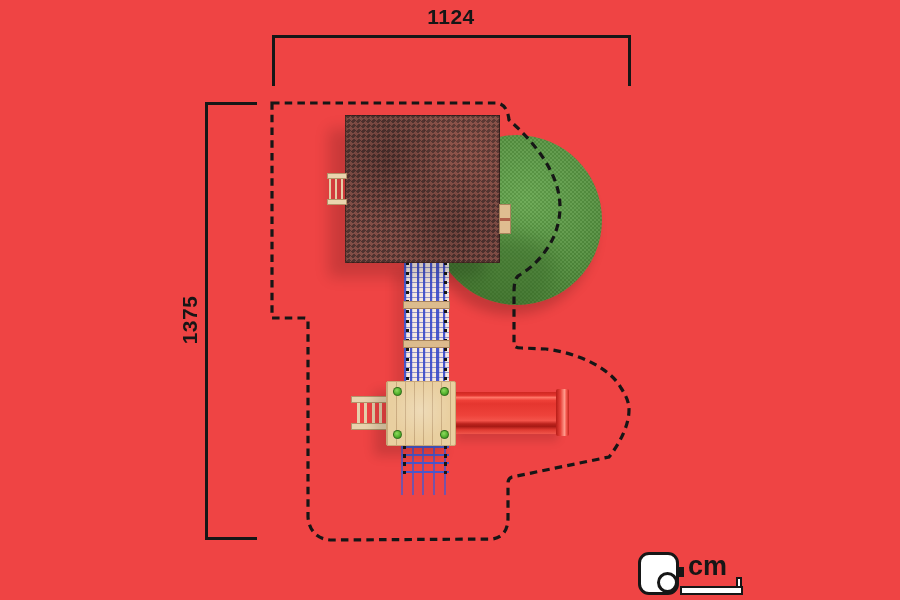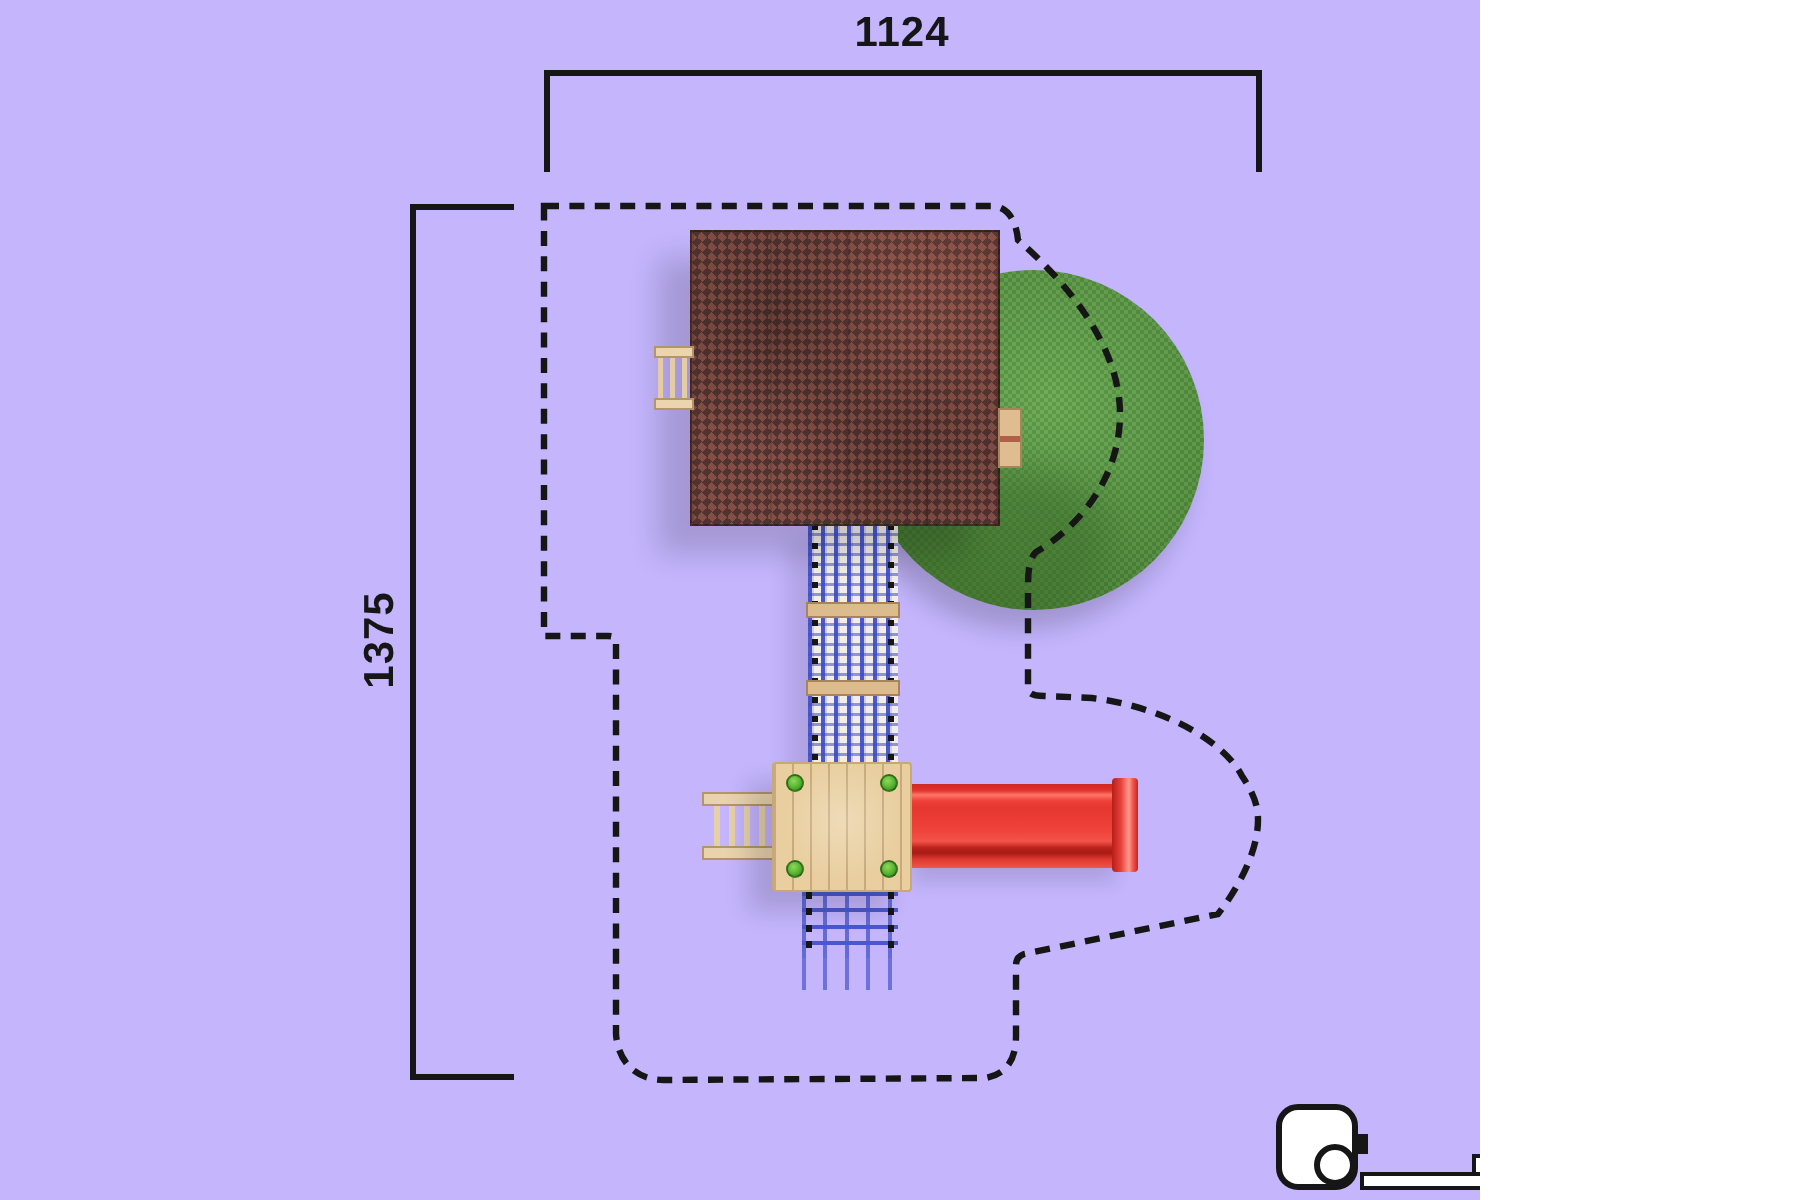--- a/index.html
+++ b/index.html
@@ -1,16 +1,16 @@
 <!DOCTYPE html>
 <html style="--ink: #161616; --roof-base: #694540; --grass: #559040; --grass-dark: #3c6c2b; --net-blue: #4a58cc; --wood: #e9cfa0; --wood-dark: #c9a878; --slide-red: #ee423a; --slide-red-dark: #bb221c; --screw-green: #55b32e;"><head>
 <meta charset="utf-8">
 <style>
   html,body{margin:0;padding:0;background:#fff;}
-  #canvas{position:relative;width:740px;height:600px;background:#c4b5fd;overflow:hidden;
+  #canvas{position:relative;width:900px;height:600px;background:#ef4444;overflow:hidden;
           font-family:"Liberation Sans",sans-serif;color:var(--ink,#161616);}
   #canvas *{position:absolute;box-sizing:border-box;}
 
   
   .dim-line{background:var(--ink,#161616);}
   .dim-top-line{left:272px;top:35px;width:359px;height:3px;}
   .dim-top-tick-l{left:272px;top:35px;width:3px;height:51px;}
   .dim-top-tick-r{left:628px;top:35px;width:3px;height:51px;}
   .dim-top-label{left:391px;top:5px;width:120px;height:26px;text-align:center;
                  font-size:21px;font-weight:700;letter-spacing:.5px;}
@@ -201,15 +201,16 @@
       L272,318 Z"></path>
   </svg>
 
   <div class="unit-legend">
     <div class="tape-body">
       <div class="tape-circle"></div>
     </div>
     <div class="tape-tab"></div>
     <div class="tape-strip"></div>
     <div class="tape-hook"></div>
+    <div class="unit-label">cm</div>
   </div>
 
 </div>
 
 </body></html>

